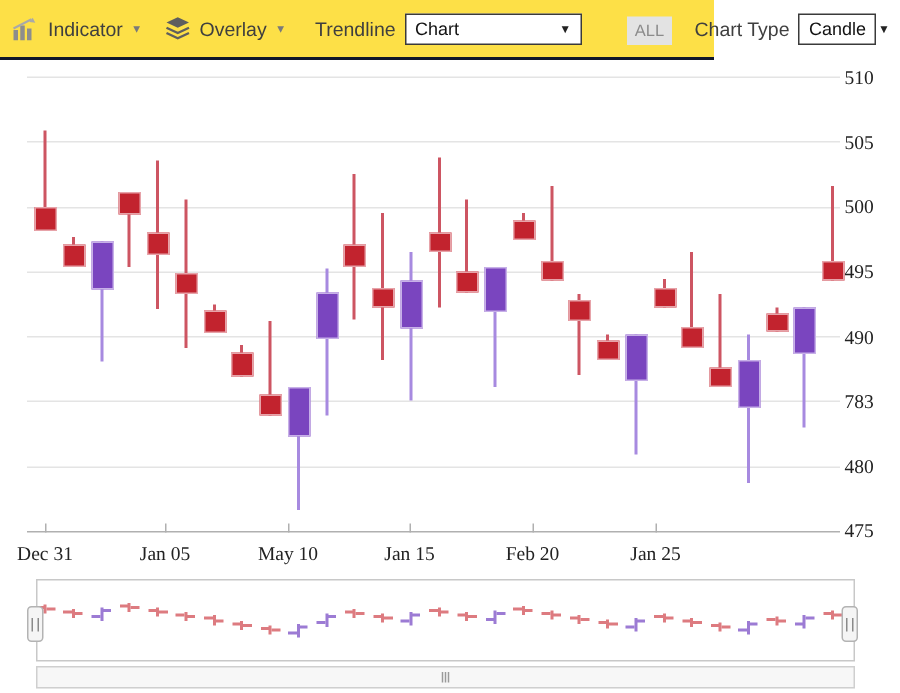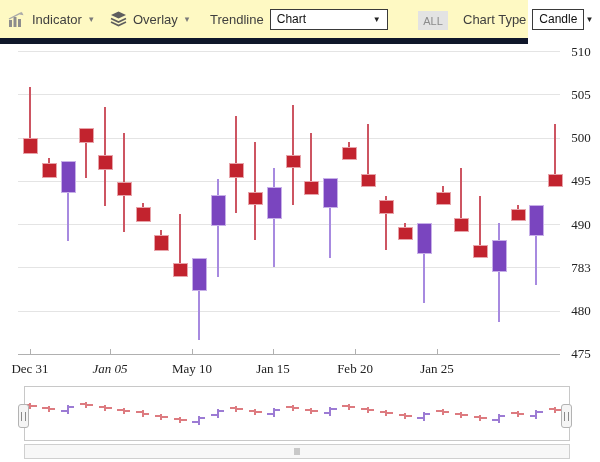--- a/index.html
+++ b/index.html
@@ -1,35 +1,35 @@
 <!DOCTYPE html>
 <html><head>
 <meta charset="utf-8">
 <style>
   html,body { margin:0; padding:0; }
   body {
     width:600px; height:462px; position:relative; overflow:hidden;
     background:#ffffff; font-family:"Liberation Sans", sans-serif;
   }
   
-  .toolbar { position:absolute; left:0; top:0; width:528px; height:38px;
-             background:#fef9c3; border-bottom:6px solid #0f172a; }
+  .toolbar { position:absolute; left:0; top:0; width:476px; height:38px;
+             background:#fde047; border-bottom:2px solid #0f172a; }
   .tgroup { position:absolute; top:0; height:38px; display:flex; align-items:center;
             gap:6px; color:#3f3f3f; font-size:13px; cursor:pointer; white-space:nowrap; }
   .caret { font-size:9px; color:#7a7a7a; margin-left:1px; }
   .tlabel { color:#3f3f3f; }
   .selectbox { box-sizing:border-box; border:1px solid #3a3a3a; background:#fff;
                height:21px; display:flex; align-items:center; justify-content:space-between;
                padding:0 6px; font-size:12px; color:#111; cursor:pointer; }
   .selarrow { font-size:8px; color:#222; margin-left:8px; }
   .all-btn { position:absolute; left:418px; top:11px; width:30px; height:19px;
              background:#e3e3e3; color:#8b8b8b; font-size:11px;
              display:flex; align-items:center; justify-content:center; cursor:pointer; }
   
-  .plot { position:absolute; inset:0;text-align:center; }
+  .plot { position:absolute; inset:0; }
   .gridline { position:absolute; left:18px; width:542px; height:1px; background:#e4e4e4; }
   .axisline { background:#b0b0b0; }
   .ylabel { position:absolute; left:563px; width:36px; height:16px;
             font-family:"Liberation Serif", serif; font-size:13px; color:#222; }
   .xlabel { position:absolute; top:361px; transform:translateX(-50%);
             font-family:"Liberation Serif", serif; font-size:13px; color:#222; }
   .xtick { position:absolute; top:349px; width:1px; height:6px; background:#b0b0b0; }
   .wick { position:absolute; width:2px; margin-left:-1px; }
   .candle-body { position:absolute; width:15px; margin-left:-7px;
                  box-sizing:border-box; border:1px solid; }
@@ -109,21 +109,21 @@
     <div class="ylabel" style="top: 216.64px;">490</div>
     <div class="gridline" style="top: 267.425px;"></div>
     <div class="ylabel" style="top: 259.925px;">783</div>
     <div class="gridline" style="top: 310.71px;"></div>
     <div class="ylabel" style="top: 303.21px;">480</div>
     <div class="gridline axisline" style="top: 353.995px;"></div>
     <div class="ylabel" style="top: 346.495px;">475</div>
     <div class="xtick" style="left: 30px;"></div>
     <div class="xlabel" style="left: 30px;">Dec 31</div>
     <div class="xtick" style="left: 110px;"></div>
-    <div class="xlabel" style="left: 110px; font-style: italic;">Jan 05</div>
+    <div class="xlabel" style="left: 110px;">Jan 05</div>
     <div class="xtick" style="left: 192px;"></div>
     <div class="xlabel" style="left: 192px;">May 10</div>
     <div class="xtick" style="left: 273px;"></div>
     <div class="xlabel" style="left: 273px;">Jan 15</div>
     <div class="xtick" style="left: 355px;"></div>
     <div class="xlabel" style="left: 355px;">Feb 20</div>
     <div class="xtick" style="left: 437px;"></div>
     <div class="xlabel" style="left: 437px;">Jan 25</div>
     <div class="wick" style="left: 30px; top: 86.9937px; height: 66.6589px; background: rgb(205, 85, 98);"></div>
     <div class="candle-body" style="left: 30px; top: 138.07px; height: 15.5826px; background: rgb(194, 35, 46); border-color: rgb(231, 163, 169);"></div>

